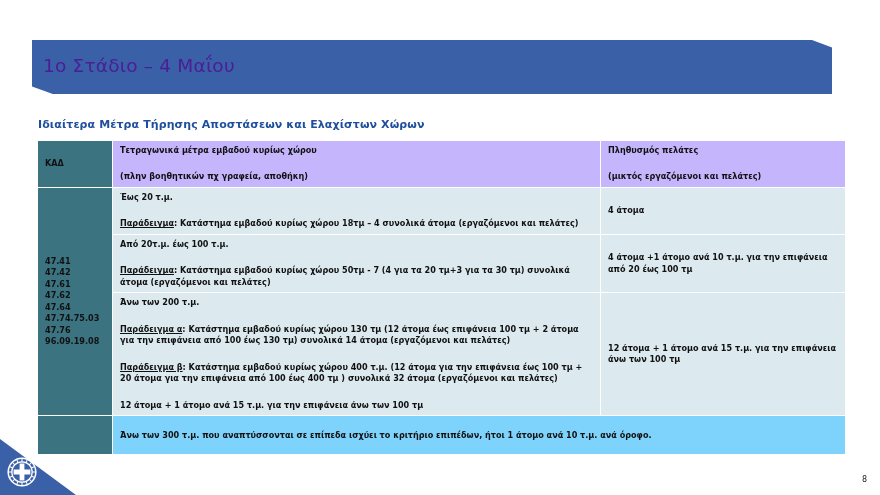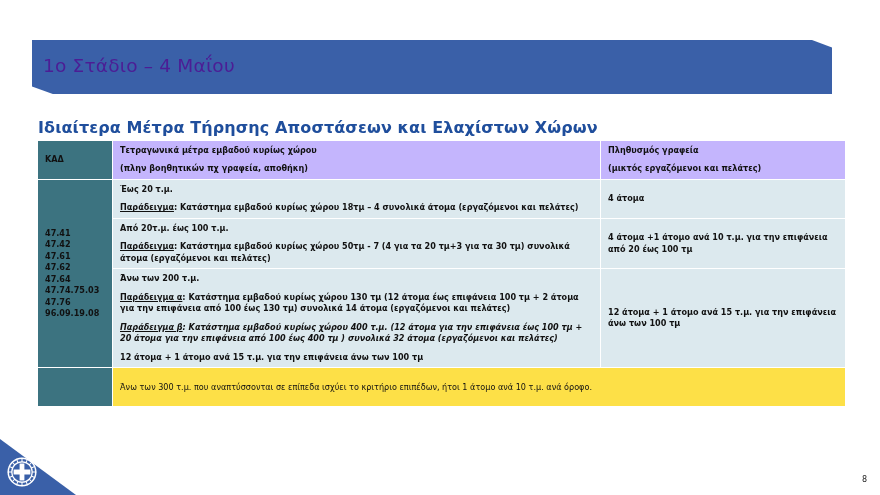--- a/index.html
+++ b/index.html
@@ -34,21 +34,21 @@
     letter-spacing: 0.2px;
     font-weight: 400;
     z-index: 3;
   }
 
   
   #subtitle {
     position: absolute;
     left: 38px;
     top: 118px;
-    font-size: 16px;
+    font-size: 11px;
     font-weight: bold;
     color: #1F4E9C;
     letter-spacing: 0.1px;
   }
 
   
   #measures-table {
     position: absolute;
     left: 37px;
     top: 140px;
@@ -92,30 +92,30 @@
     line-height: 1.75;
     vertical-align: top;
     padding-top: 7px;
     padding-left: 10px;
     margin-left: 24px;
   }
   .body-cell {
     background: #DCE9EE;
   }
   .footer-cell {
-    background: #fde047;
-    font-weight: normal;
+    background: #7dd3fc;
+    font-weight: bold;
     height: 30px;
     font-size: 8.1px;
   }
   .cell-strong { font-weight: bold; }
   .cell-underline { text-decoration: underline; font-weight: bold; }
   .para { margin: 0; }
-  .para + .para { margin-top: 7px; }
-  .para-gap { margin-top: 9px; font-style: italic; }
+  .para + .para { margin-top: 15px; }
+  .para-gap { margin-top: 9px; }
 
   
   #corner-decoration {
     position: absolute;
     left: 0;
     bottom: 0;
     width: 76px;
     height: 56px;
     background: #3A60A8;
     -webkit-clip-path: polygon(0 0, 0 100%, 100% 100%);
@@ -154,21 +154,21 @@
   </colgroup>
   <tbody>
 
     <tr>
       <td class="hdr-kad">ΚΑΔ</td>
       <td class="hdr-cell">
         <div class="para">Τετραγωνικά μέτρα εμβαδού κυρίως χώρου</div>
         <div class="para">(πλην βοηθητικών πχ γραφεία, αποθήκη)</div>
       </td>
       <td class="hdr-cell">
-        <div class="para">Πληθυσμός γραφεία</div>
+        <div class="para">Πληθυσμός πελάτες</div>
         <div class="para">(μικτός εργαζόμενοι και πελάτες)</div>
       </td>
     </tr>
 
     <tr>
       <td class="kad-cell" rowspan="3" style="white-space: pre-line;">47.41
 47.42
 47.61
 47.62
 47.64

